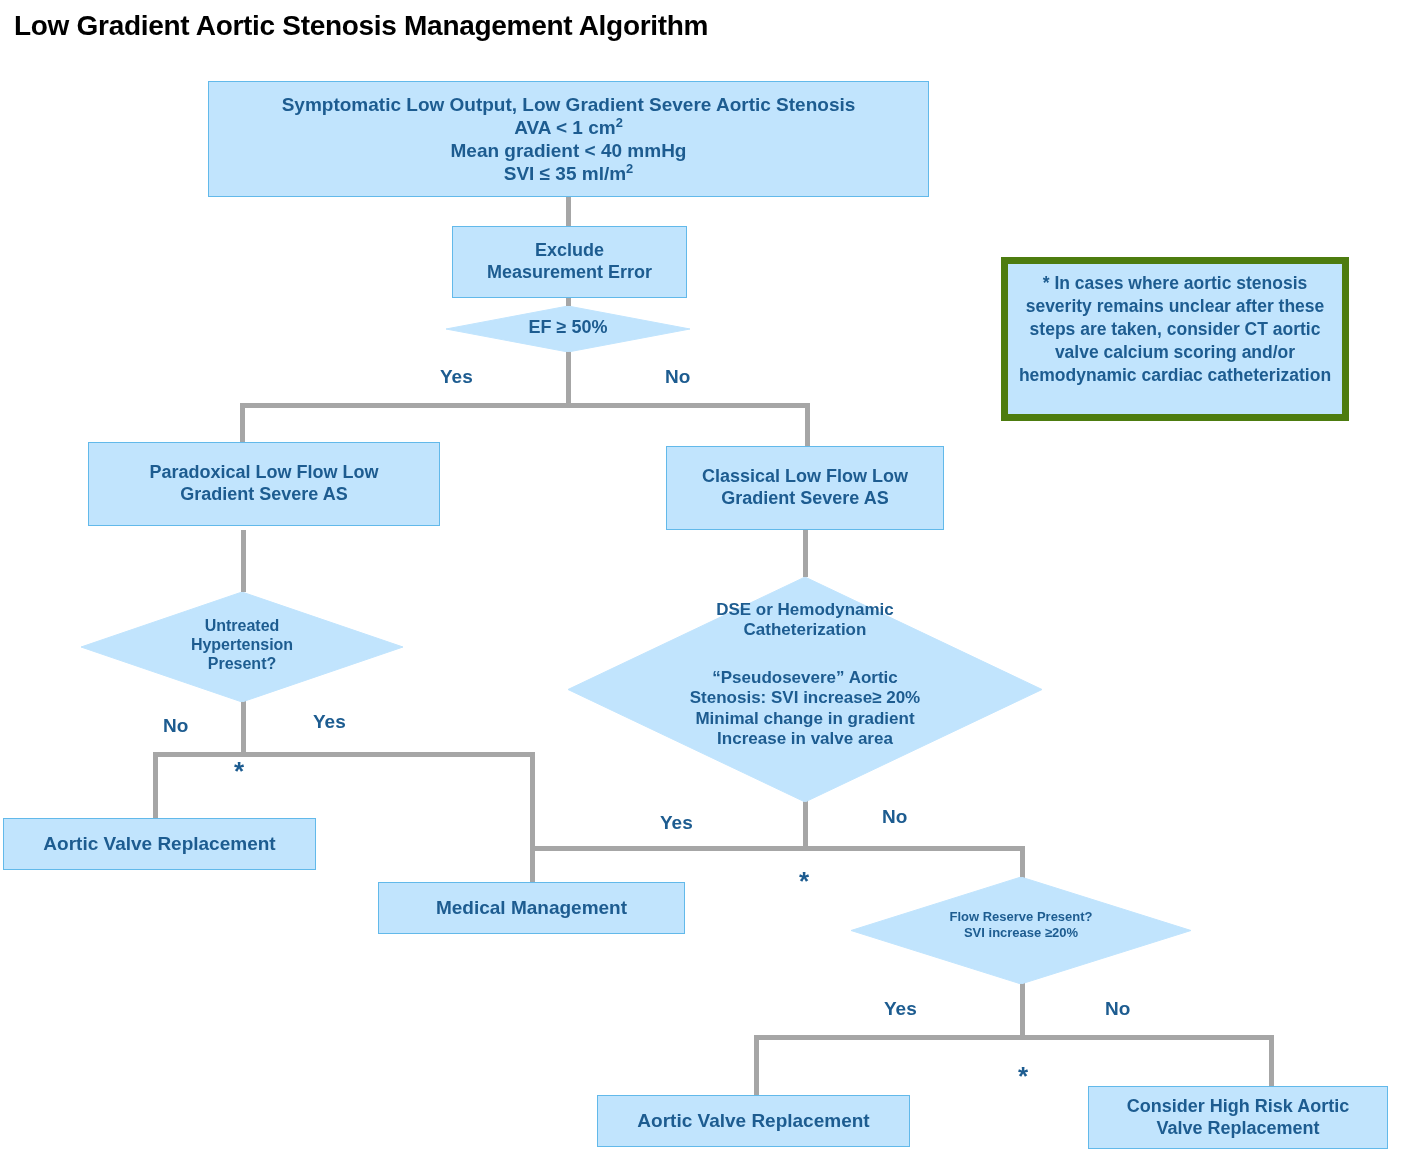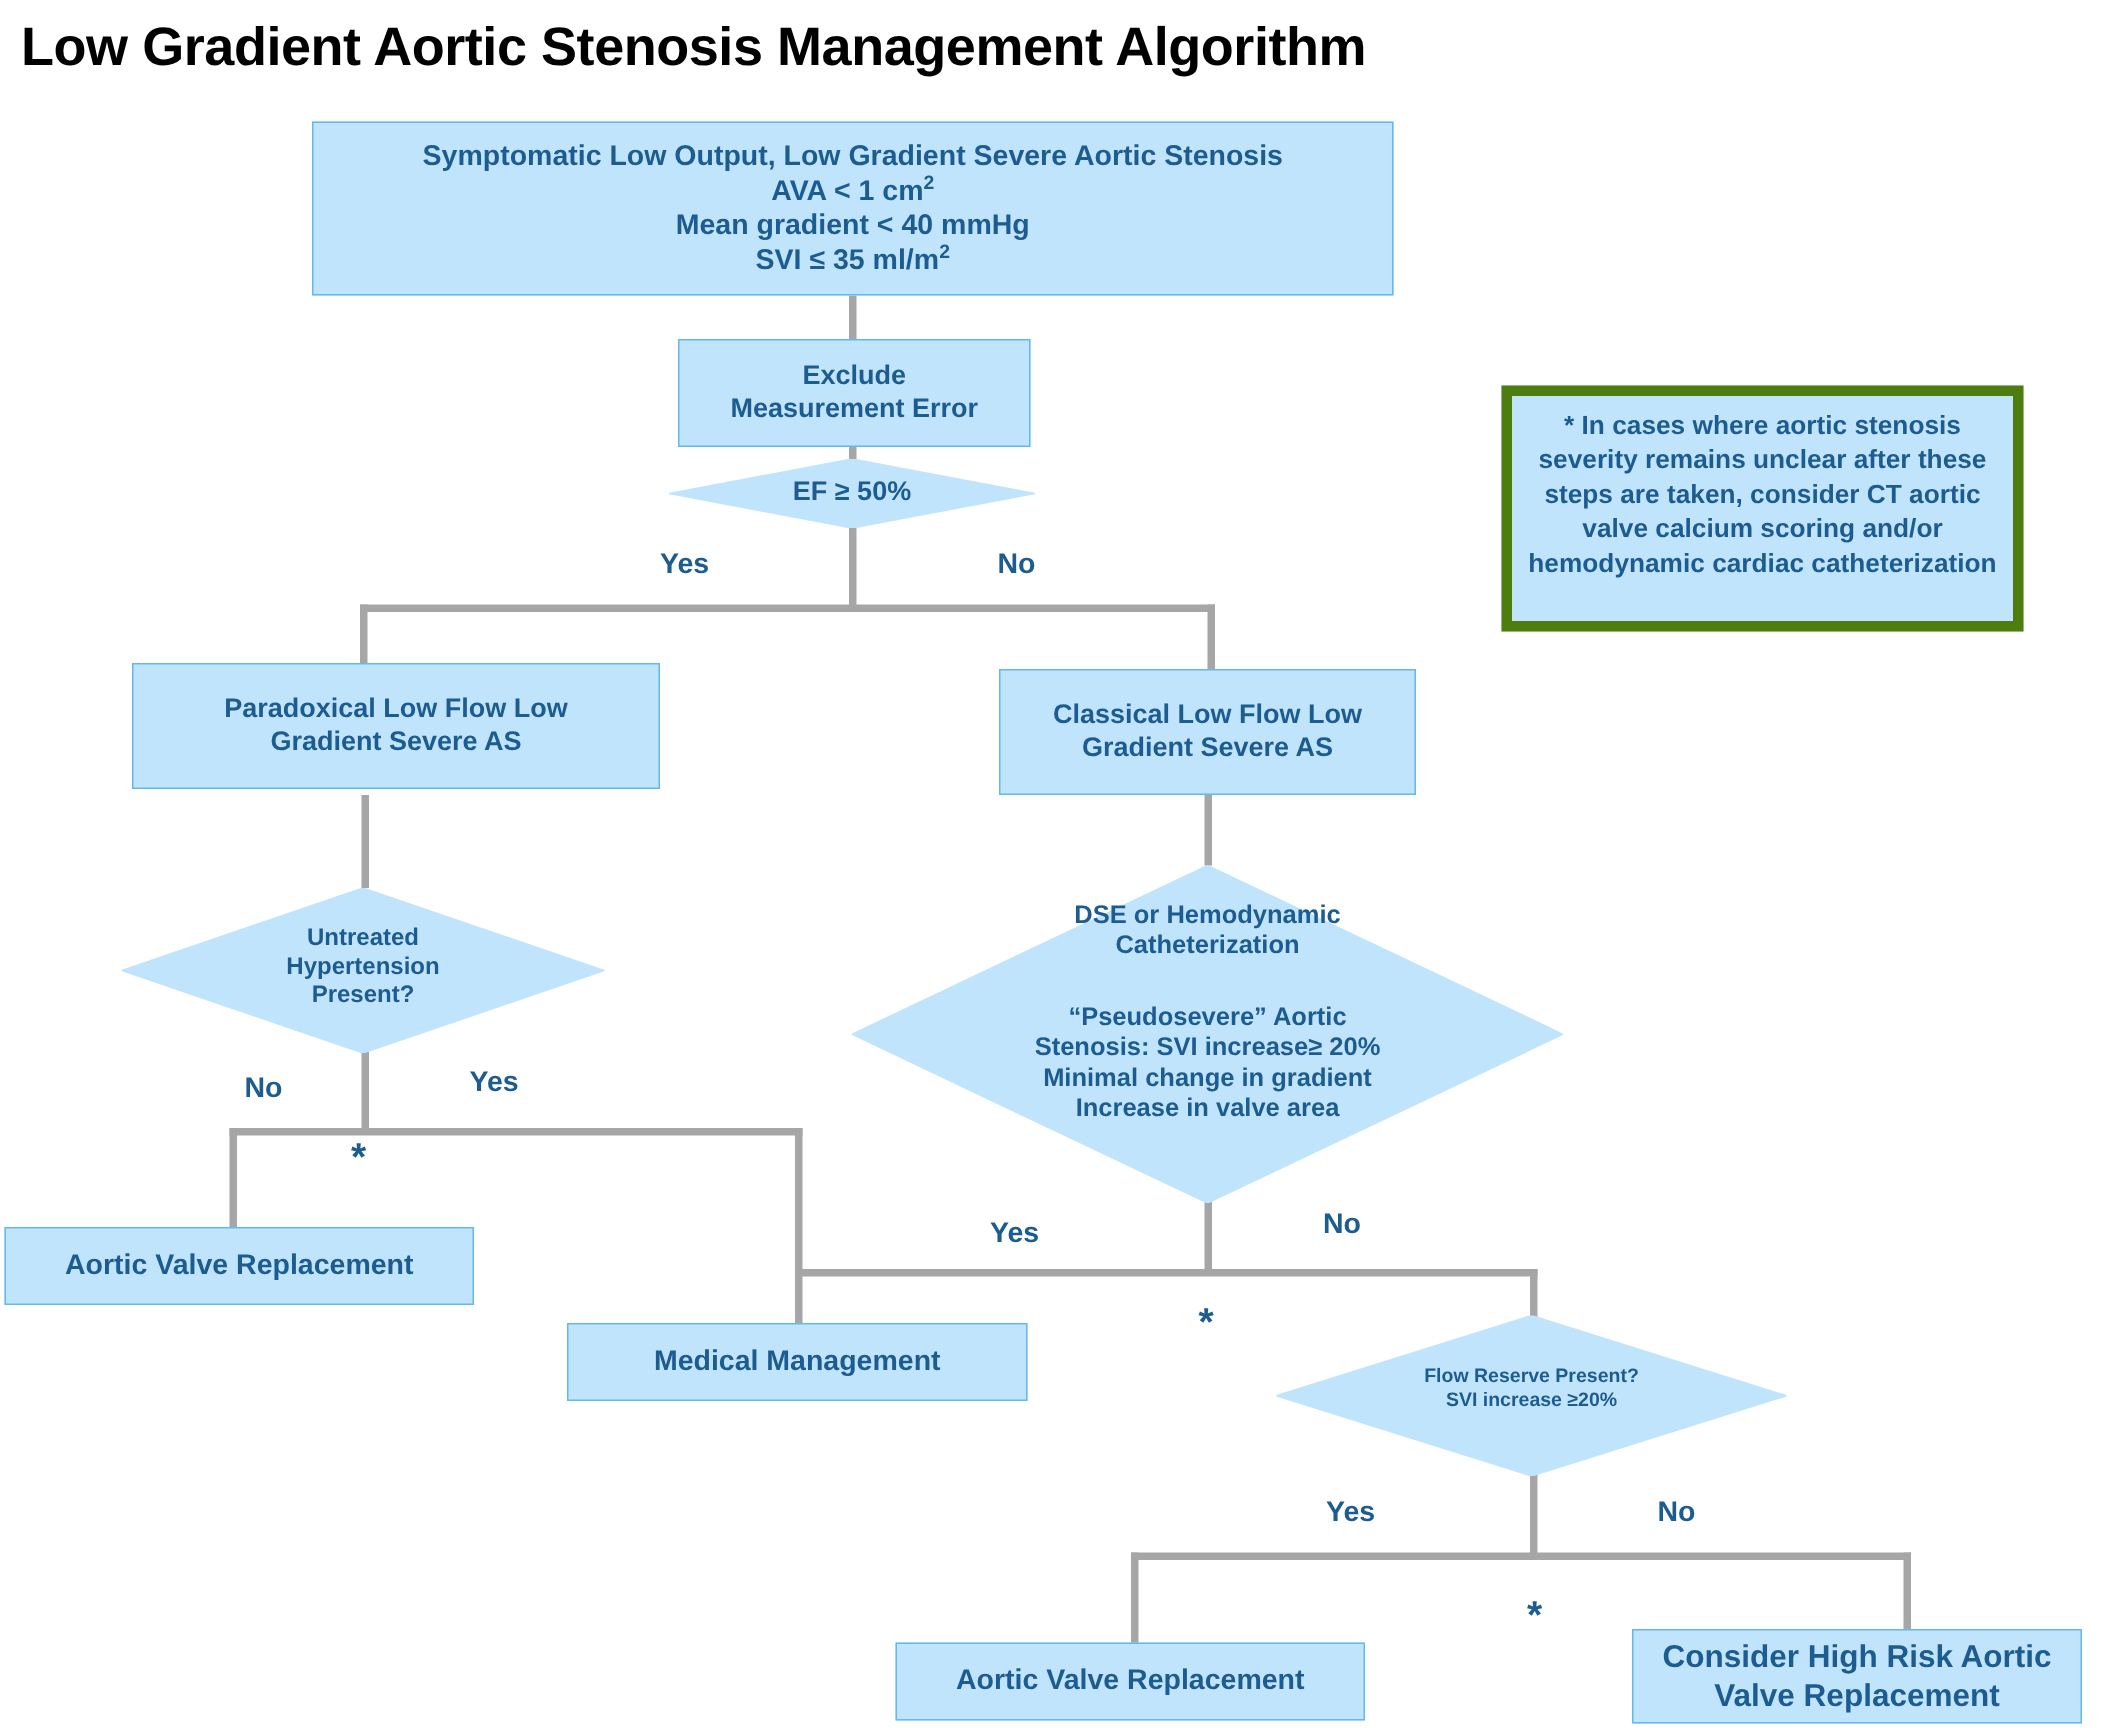--- a/index.html
+++ b/index.html
@@ -15,21 +15,21 @@
     width: 1406px;
     height: 1152px;
     background: #ffffff;
     overflow: hidden;
   }
   
   #chart-title {
     position: absolute;
     left: 14px;
     top: 10px;
-    font-size: 36px;
+    font-size: 28px;
     font-weight: bold;
     color: #000000;
     letter-spacing: -0.3px;
     white-space: nowrap;
   }
   
   .node-box {
     position: absolute;
     box-sizing: border-box;
     background: #c1e4fd;
@@ -244,21 +244,21 @@
   </div>
 
   <div class="edge-label" style="left:884px; top:998px;">Yes</div>
   <div class="edge-label" style="left:1105px; top:998px;">No</div>
   <div class="star-label" style="left:1018px; top:1063px;">*</div>
 
   <div class="node-box" style="left:597px; top:1095px; width:313px; height:52px; font-size:19px;">
     <div class="txt">Aortic Valve Replacement</div>
   </div>
 
-  <div class="node-box" style="left:1088px; top:1086px; width:300px; height:63px; font-size:21px;">
+  <div class="node-box" style="left:1088px; top:1086px; width:300px; height:63px; font-size:18px;">
     <div class="txt">
       <div>Consider High Risk Aortic</div>
       <div>Valve Replacement</div>
     </div>
   </div>
 
   <div id="note-box" style="left:1001px; top:257px; width:348px; height:164px;">
     <span>* In cases where aortic stenosis severity remains unclear after these steps are taken, consider CT aortic valve calcium scoring and/or hemodynamic cardiac catheterization</span>
   </div>
 

